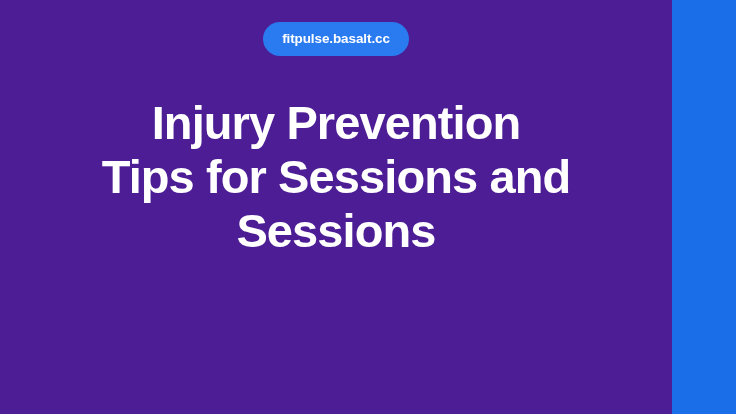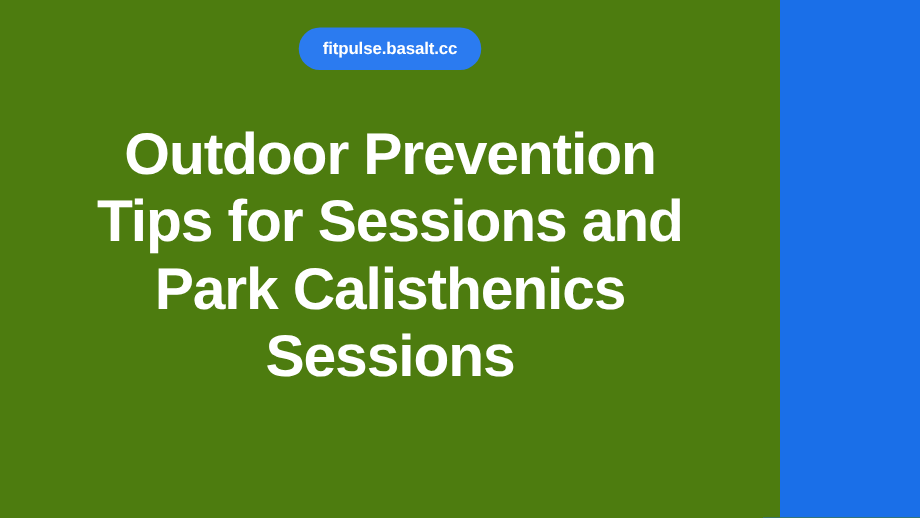--- a/index.html
+++ b/index.html
@@ -10,23 +10,23 @@
   body {
     width: 736px;
     height: 414px;
     overflow: hidden;
     font-family: "Liberation Sans", sans-serif;
     background: #1a6fe8;
   }
 
   .poster {
     position: relative;
-    width: 624px;
+    width: 672px;
     height: 414px;
-    background: #4d7c0f;
+    background: #4c1d95;
     display: flex;
     flex-direction: column;
     align-items: center;
     box-sizing: border-box;
     overflow: hidden;
   }
 
   
   .pill-row {
     width: 100%;
@@ -80,19 +80,18 @@
 
 <div class="poster">
 
   <div class="pill-row">
     <div class="domain-pill">
       <span class="domain-pill-label">fitpulse.basalt.cc</span>
     </div>
   </div>
 
   <h1 class="headline">
-    <span class="headline-line">Outdoor Prevention</span>
+    <span class="headline-line">Injury Prevention</span>
     <span class="headline-line">Tips for Sessions and</span>
-    <span class="headline-line">Park Calisthenics</span>
     <span class="headline-line">Sessions</span>
   </h1>
 
 </div>
 
 </body></html>

